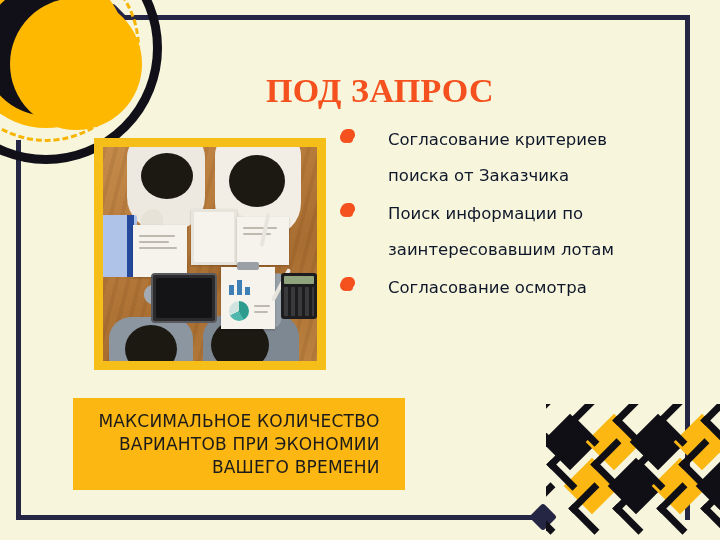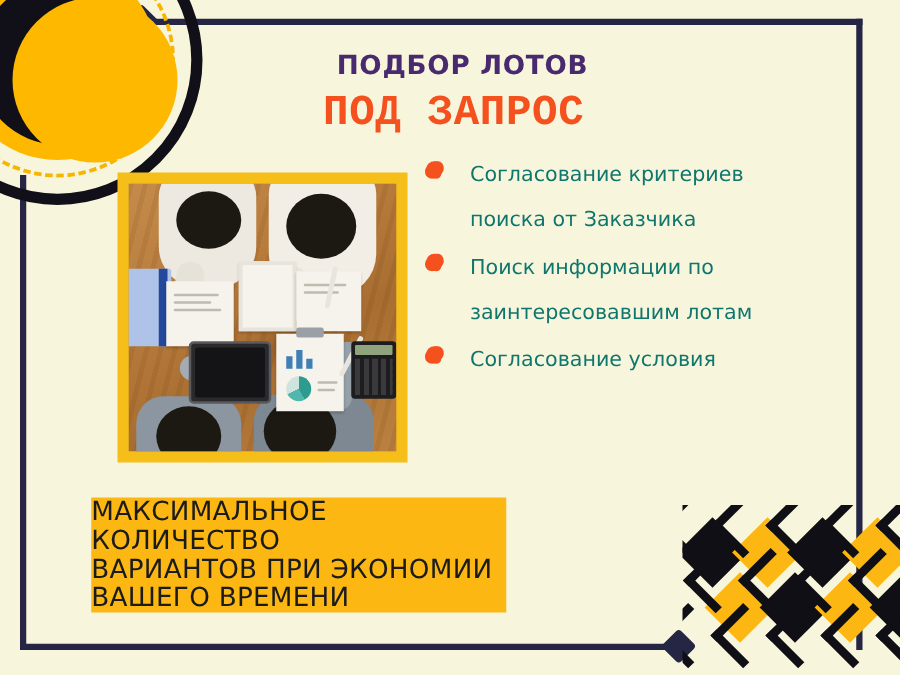--- a/index.html
+++ b/index.html
@@ -36,23 +36,23 @@
     background:#FFB800;}
 
   
   .title-sub{
     position:absolute;left:110px;top:40px;width:520px;
     text-align:center;color:#4A2A6E;
     font-family:"DejaVu Sans", sans-serif;
     font-weight:bold;font-size:21px;letter-spacing:0.6px;
   }
   .title-main{
-    position:absolute;left:103px;top:72px;width:520px;
+    position:absolute;left:120px;top:72px;width:520px;
     text-align:center;color:#F4511E;
-    font-family:Liberation Mono, monospace;
+    font-family:Liberation Serif, serif;
     font-weight:bold;font-size:34px;letter-spacing:0.5px;
   }
 
   
   .photo-wrap{
     position:absolute;left:94px;top:138px;width:232px;height:232px;
     background:#F5BE18;padding:9px;box-sizing:border-box;
   }
   .photo{position:relative;width:100%;height:100%;overflow:hidden;background:#B5773C;}
   
@@ -86,31 +86,31 @@
 
   
   .bullets{position:absolute;left:341px;top:122px;width:330px;}
   .bullet-row{position:relative;margin-bottom:2px;}
   .bullet-dot{
     position:absolute;left:0;top:7px;width:13px;height:13px;background:#F4511E;
     border-radius:52% 46% 50% 54% / 48% 54% 46% 52%;
     box-shadow:2px -1px 0 -1px #F4511E, -2px 2px 0 -1px #F4511E, 1px 3px 0 -2px #F4511E;
   }
   .bullet-text{
-    margin-left:35px;color:#0f766e;font-size:16.5px;line-height:36px;
+    margin-left:47px;color:#0f172a;font-size:16.5px;line-height:36px;
     font-family:"DejaVu Sans", sans-serif;white-space:pre-line;
   }
 
   
   .banner{
     position:absolute;left:73px;top:398px;width:332px;height:92px;
     background:#FCB713;display:flex;align-items:center;justify-content:center;
   }
   .banner-text{
-    color:#1B1B1B;text-align:left;font-size:21px;line-height:23px;
+    color:#1B1B1B;text-align:right;font-size:17px;line-height:23px;
     font-family:"DejaVu Sans", sans-serif;letter-spacing:0.2px;white-space:pre-line;
   }
 
   
   .zig{position:absolute;left:546px;top:404px;width:174px;height:136px;overflow:hidden;}
   .zcell{position:absolute;width:40px;height:40px;transform:rotate(45deg);}
   .zcell.k{background:#100F16;}
   .zcell.y{background:#FCB713;}
   .zline{position:absolute;width:30px;height:30px;border-left:7px solid #100F16;border-bottom:7px solid #100F16;transform:rotate(45deg);}
 
@@ -135,21 +135,20 @@
 
   <div class="circle-orn">
     <div class="ring-black"></div>
     <div class="ring-dashed"></div>
     <div class="disc-yellow">
       <div class="crescent-black"></div>
       <div class="crescent-cut"></div>
     </div>
   </div>
 
-  <div class="title-sub">ПОДБОР ЛОТОВ</div>
   <div class="title-main">ПОД ЗАПРОС</div>
 
   <div class="photo-wrap">
     <div class="photo">
       <div class="wood"></div>
       <div class="wood-knot"></div>
 
       <div class="person">
         <div class="shirt" style="left:24px;top:-12px;width:78px;height:96px;background:#EDE9E0;"></div>
         <div class="hair" style="left:38px;top:6px;width:52px;height:46px;"></div>
@@ -220,21 +219,21 @@
       <div class="bullet-text">Согласование критериев
 поиска от Заказчика</div>
     </div>
     <div class="bullet-row">
       <span class="bullet-dot"></span>
       <div class="bullet-text">Поиск информации по
 заинтересовавшим лотам</div>
     </div>
     <div class="bullet-row">
       <span class="bullet-dot"></span>
-      <div class="bullet-text">Согласование условия</div>
+      <div class="bullet-text">Согласование осмотра</div>
     </div>
   </div>
 
   <div class="banner">
     <div class="banner-text">МАКСИМАЛЬНОЕ КОЛИЧЕСТВО
 ВАРИАНТОВ ПРИ ЭКОНОМИИ
 ВАШЕГО ВРЕМЕНИ</div>
   </div>
 
   <div class="zig">

